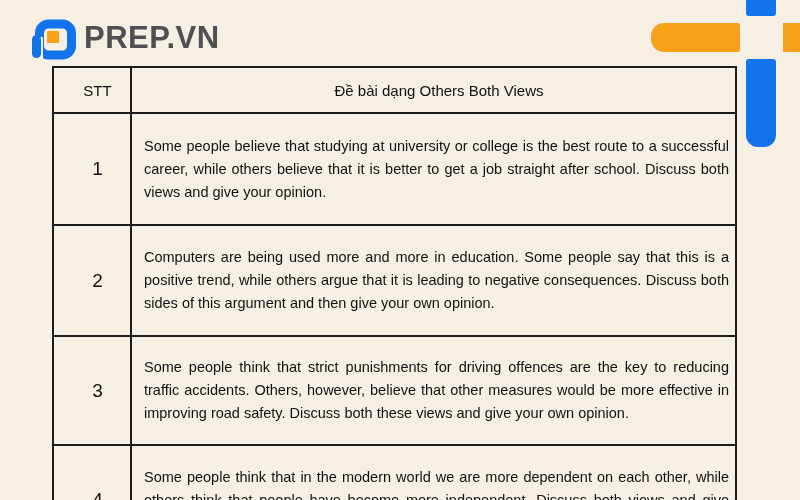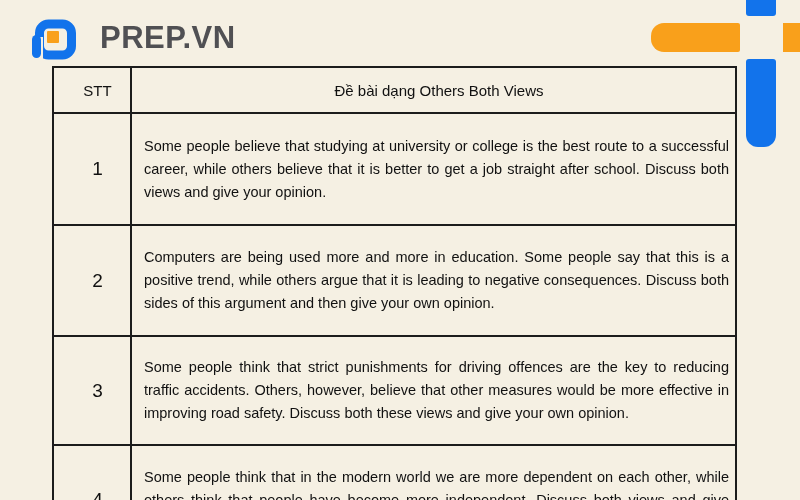--- a/index.html
+++ b/index.html
@@ -13,21 +13,21 @@
   html,body{margin:0;padding:0;}
   body{
     width:800px;height:500px;
     background:var(--background);
     font-family:"Liberation Sans", sans-serif;
     overflow:hidden;
   }
   .canvas{position:relative;width:800px;height:500px;background:var(--background);overflow:hidden;}
 
   
-  .logo{position:absolute;left:30px;top:16px;display:flex;align-items:center;gap:24px;}
+  .logo{position:absolute;left:30px;top:16px;display:flex;align-items:center;gap:8px;}
   .logo-icon{display:block;}
   .logo-text{
     font-size:31px;font-weight:700;color:var(--logo_text);
     letter-spacing:0.5px;line-height:44px;
   }
 
   
   .decor{position:absolute;}
   .decor-blue-top{left:746px;top:0;width:30px;height:16px;background:var(--blue);border-radius:0 0 3px 3px;}
   .decor-orange-bar{left:651px;top:23px;width:89px;height:29px;background:var(--orange);border-radius:13px 2px 2px 13px;}

